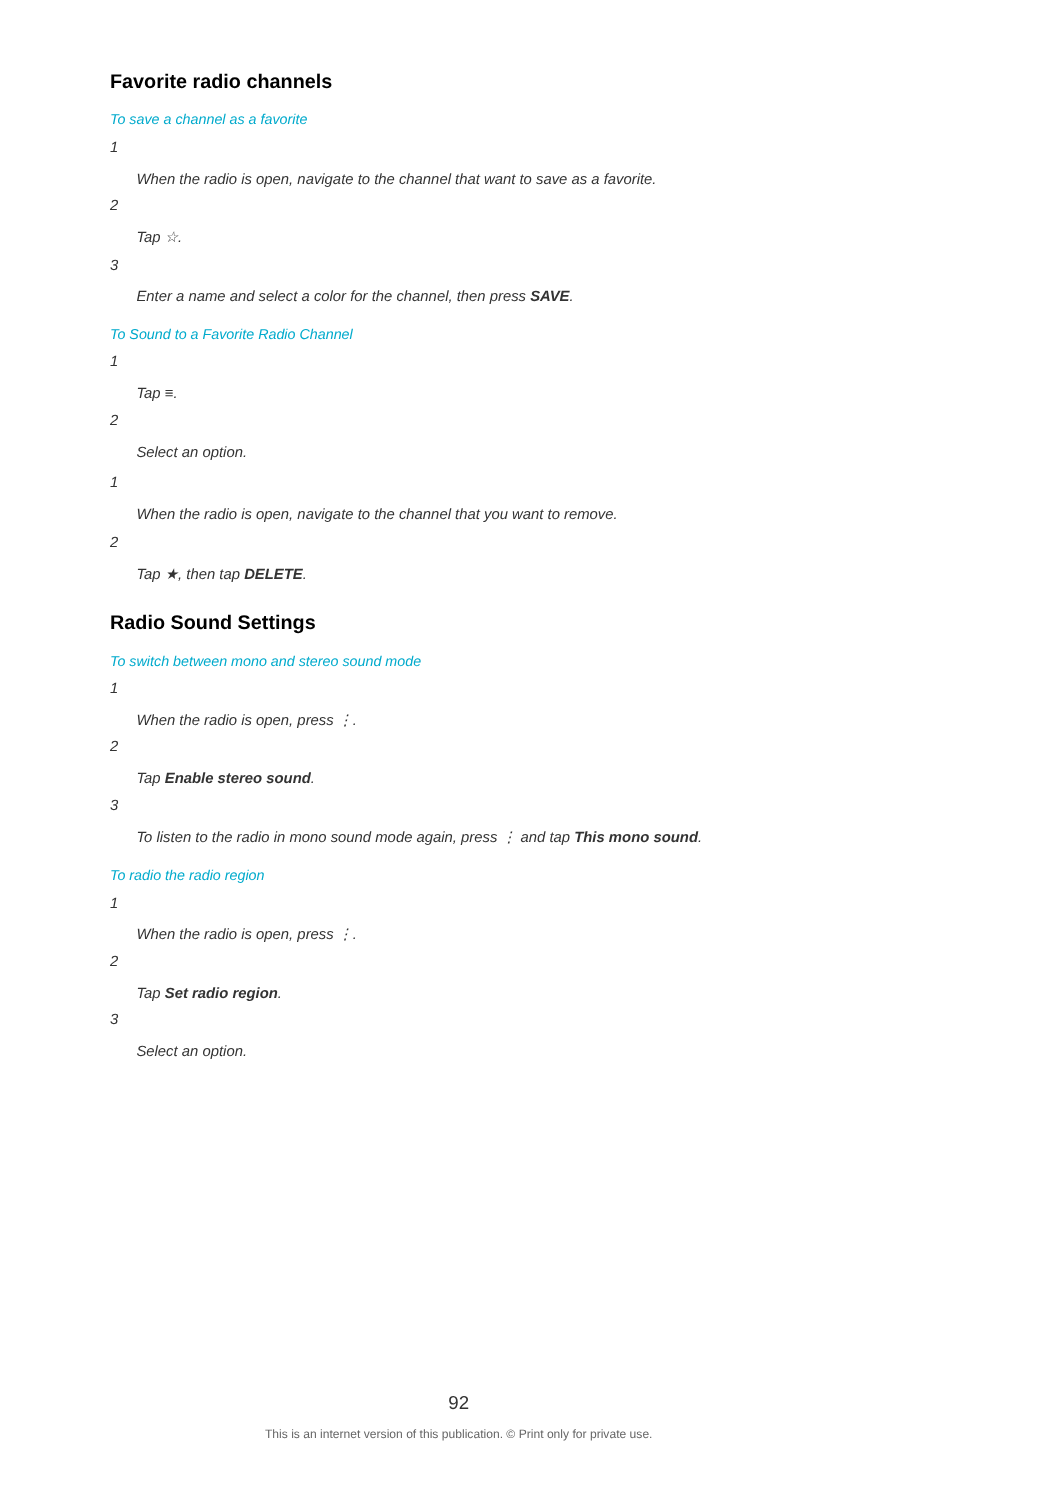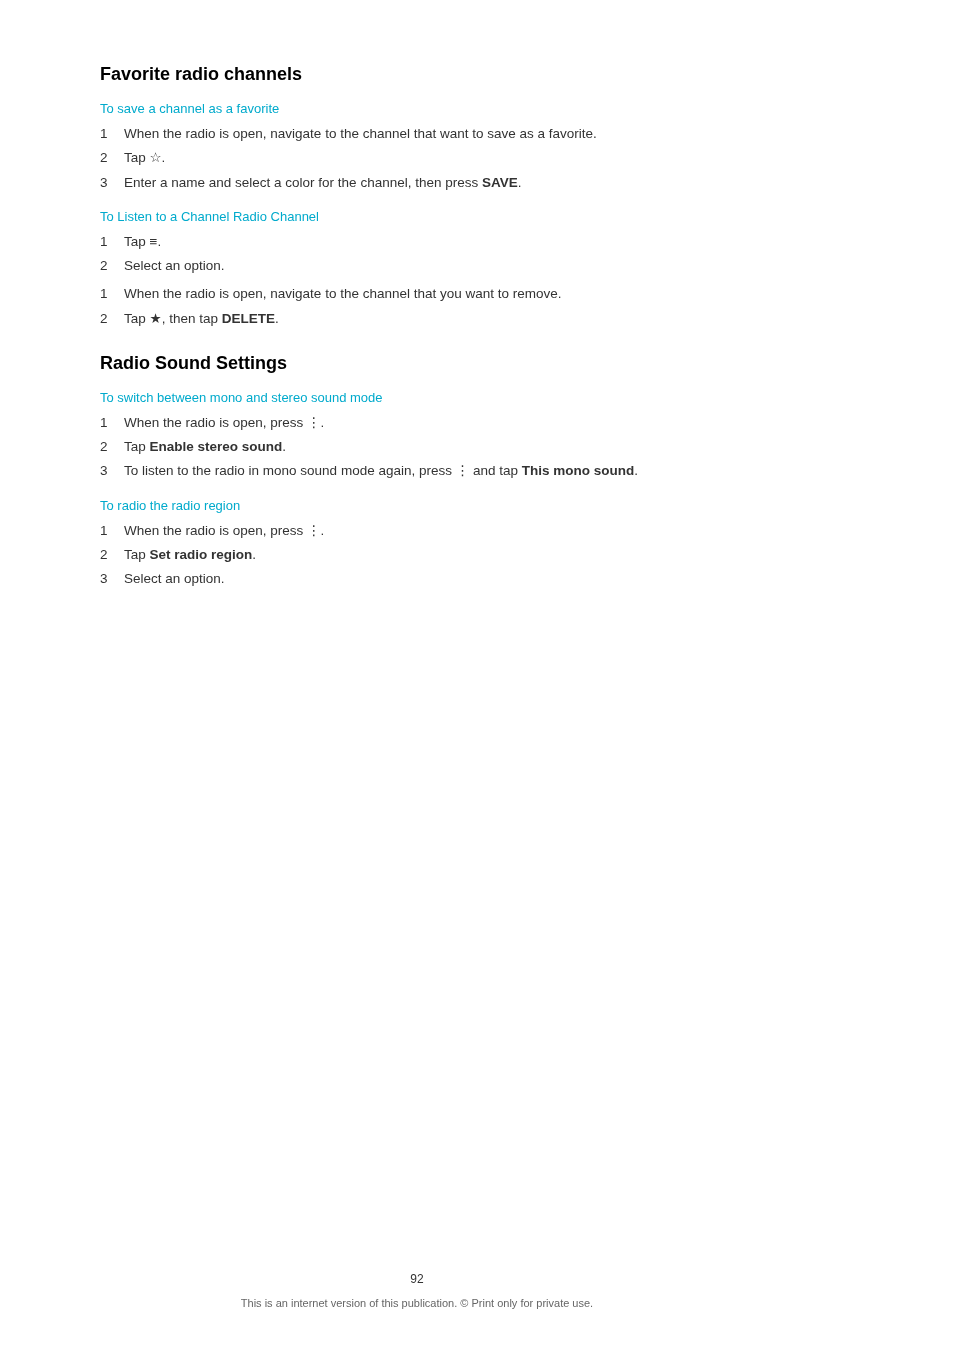--- a/index.html
+++ b/index.html
@@ -56,44 +56,46 @@
     }
 
     .numbered-list li .num {
       min-width: 24px;
       color: #333333;
       font-size: 13.5px;
     }
 
     .numbered-list li .text {
       flex: 1;
+      margin-top: 29px;
     }
 
     .bold {
       font-weight: bold;
     }
 
     .section-block {
       margin-bottom: 8px;
+      font-style: italic;
     }
 
     .section-group {
       margin-bottom: 24px;
     }
 
     .page-footer {
       position: absolute;
       bottom: 40px;
       left: 0;
       right: 0;
       text-align: center;
     }
 
     .page-number {
-      font-size: 12px;
+      font-size: 17px;
       color: #333333;
       display: block;
       margin-bottom: 8px;
     }
 
     .footer-note {
       font-size: 11px;
       color: #666666;
       text-align: right;
     }
@@ -118,21 +120,21 @@
           <span class="text">Tap ☆.</span>
         </li>
         <li>
           <span class="num">3</span>
           <span class="text">Enter a name and select a color for the channel, then press <span class="bold">SAVE</span>.</span>
         </li>
       </ol>
     </div>
 
     <div class="section-block">
-      <div class="subsection-title">To Listen to a Channel Radio Channel</div>
+      <div class="subsection-title">To Sound to a Favorite Radio Channel</div>
       <ol class="numbered-list">
         <li>
           <span class="num">1</span>
           <span class="text">Tap <span>≡</span>.</span>
         </li>
         <li>
           <span class="num">2</span>
           <span class="text">Select an option.</span>
         </li>
       </ol>

